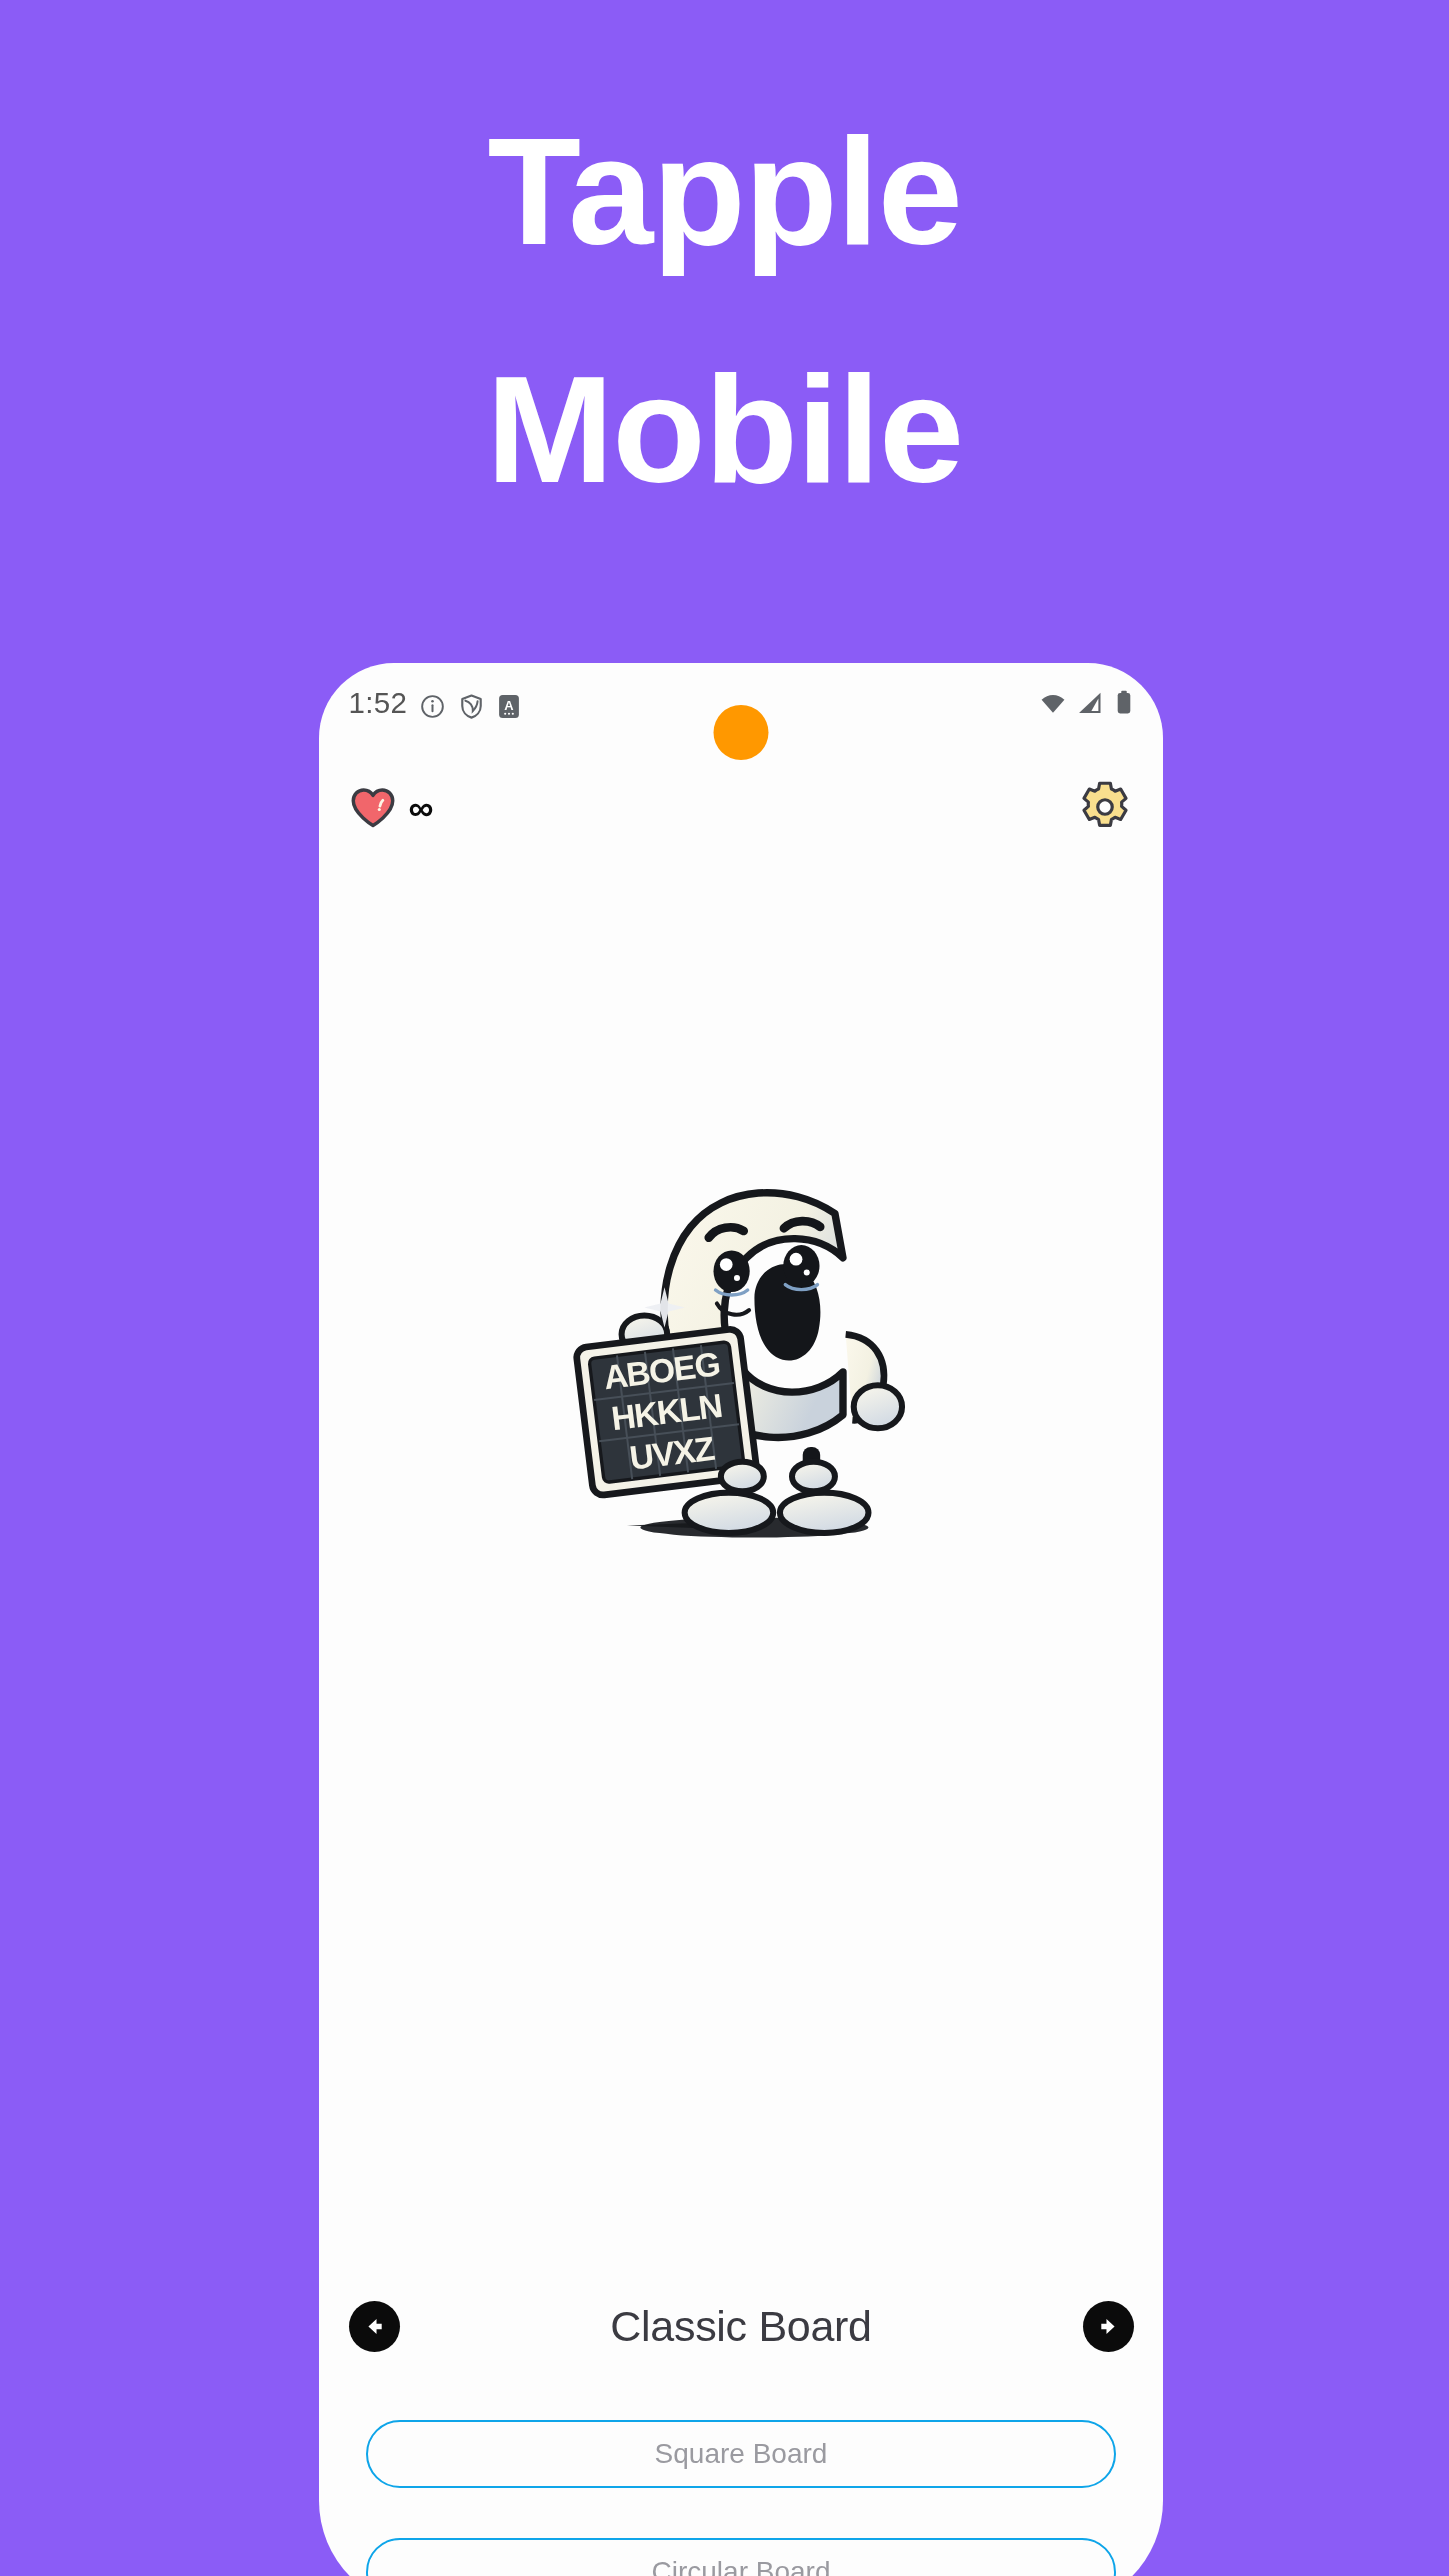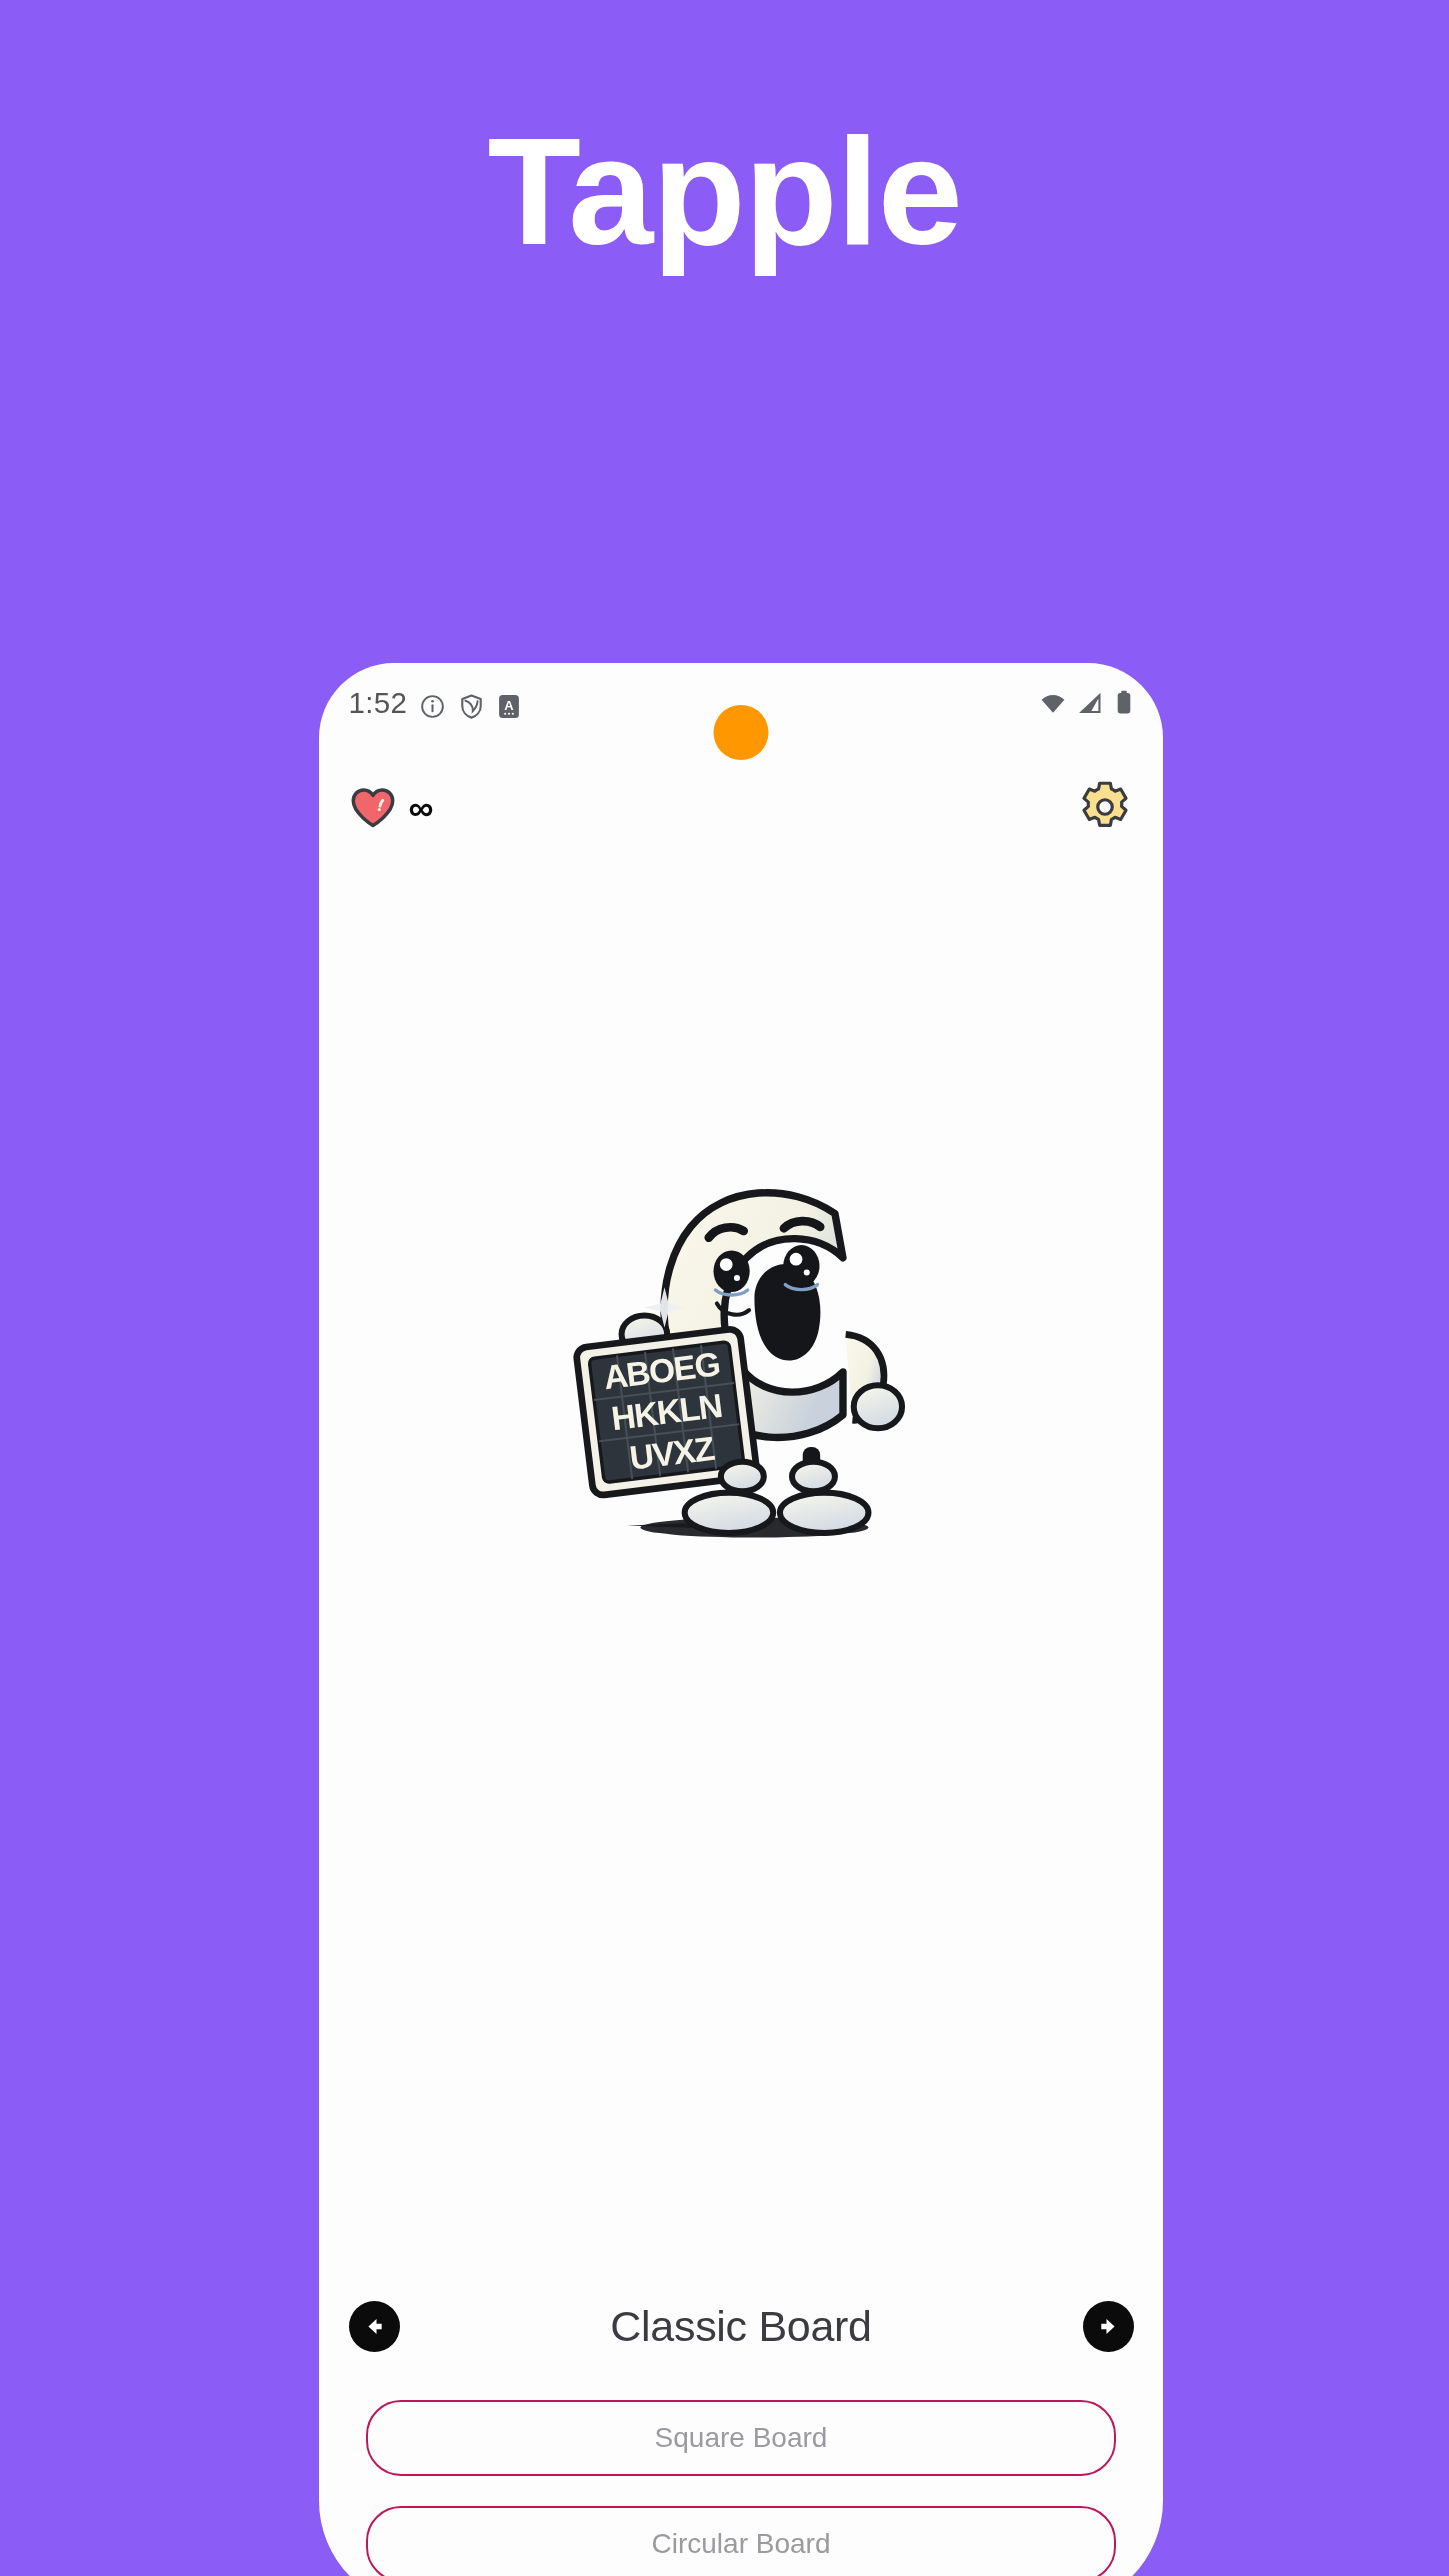--- a/index.html
+++ b/index.html
@@ -123,39 +123,41 @@
   
   #options {
     position:absolute;
     left:47px; top:1737px;
     width:750px;
     display:flex;
     flex-direction:column;
     gap:29.5px;
   }
   .opt {
-    height:76px;
+    height:68px;
     border-radius:35px;
-    border:2px solid #be185d;
+    border:2px solid #0ea5e9;
     background:transparent;
     display:flex;
     align-items:center;
     justify-content:center;
     font-size:28px;
     color:#9a9aa0;
     font-weight:400;
+    margin-top:20px;
   }
 </style>
 </head>
 <body>
 
 <div id="promo">
 
   <div id="headline">
     <span class="line line1">Tapple</span>
+    <span class="line line2">Mobile</span>
   </div>
 
   <div id="phone">
 
     <div id="statusbar">
       <div id="status-left">
         <span id="status-time">1:52</span>
         <span class="sicon">
           <svg width="27" height="27" viewBox="0 0 24 24">
             <circle cx="12" cy="12" r="9.2" fill="none" stroke="#5f6368" stroke-width="1.7"></circle>

